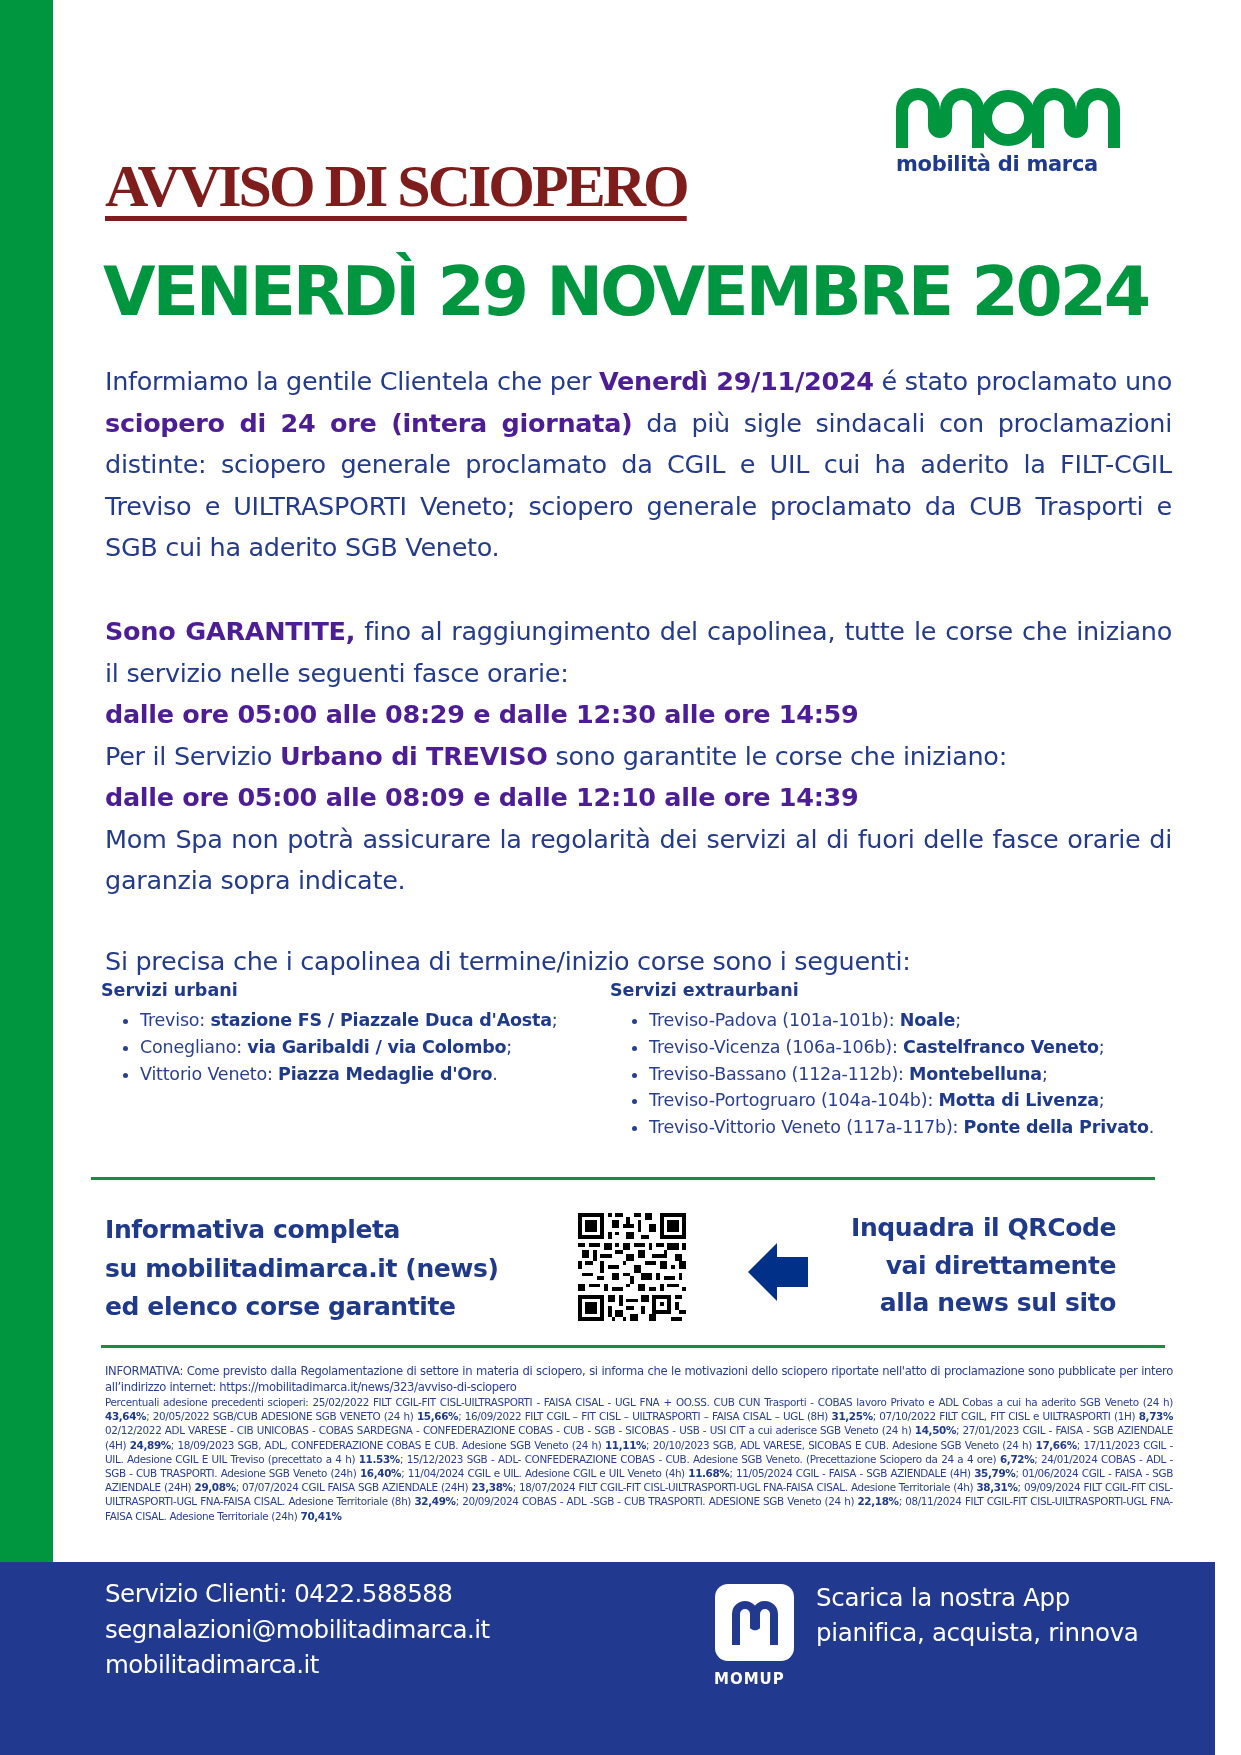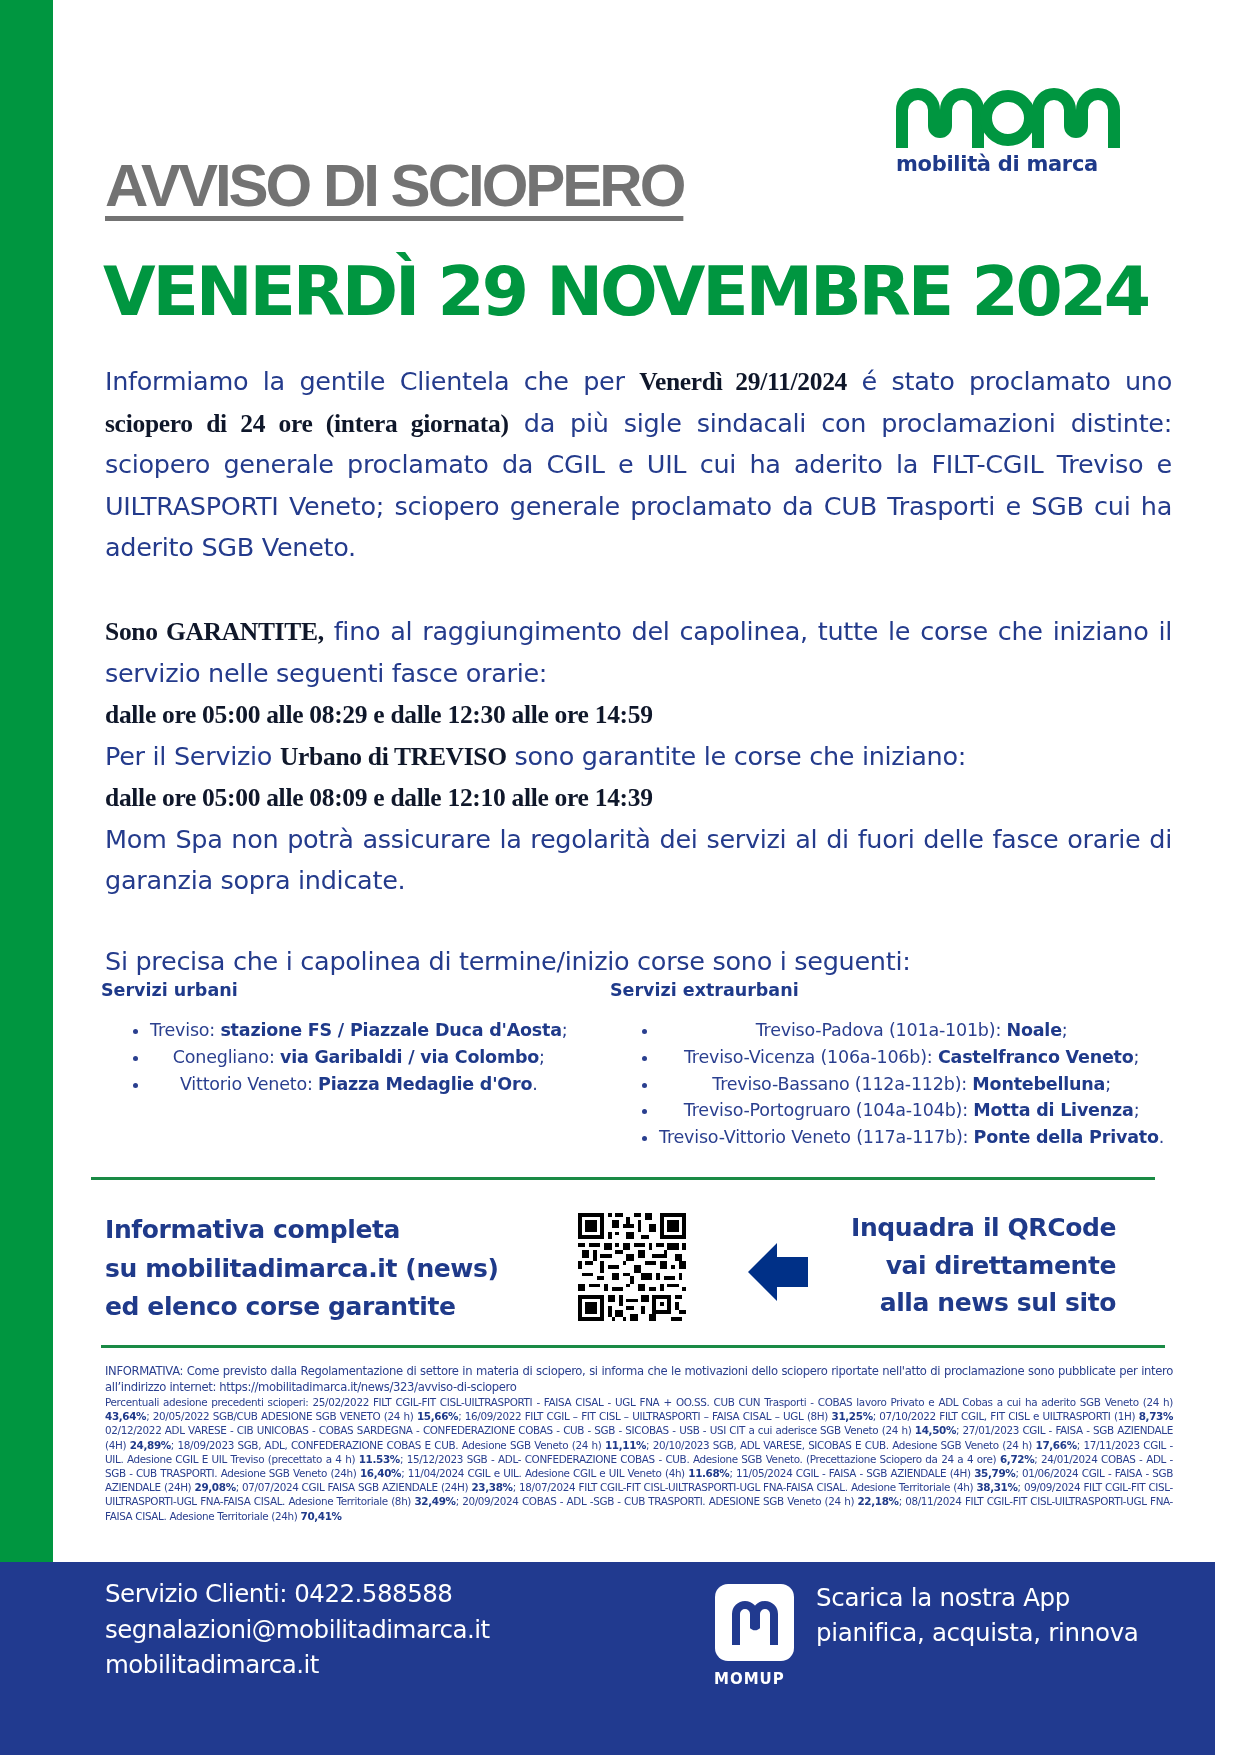--- a/index.html
+++ b/index.html
@@ -7,44 +7,44 @@
     width: 1241px; height: 1755px; position: relative; overflow: hidden;
     background: #ffffff; color: #1f3a8a;
     font-family: "DejaVu Sans", "Liberation Sans", sans-serif;
   }
   .green-bar { position: absolute; left: 0; top: 0; width: 53px; height: 1562px; background: #009640; }
   .logo { position: absolute; left: 896px; top: 88px; width: 226px; text-align: left; }
   .logo-mom { display: block; width: 224px; height: 60px; }
   .logo-sub { font-family: "DejaVu Sans", sans-serif; font-weight: bold; color: #1f3a8a; font-size: 21px; margin-top: 4px; letter-spacing: -0.3px; }
   .title1 {
     position: absolute; left: 105px; top: 156px;
-    font-family: Liberation Sans, sans-serif; font-weight: bold; font-size: 60px;
-    color: #737373; letter-spacing: -3px; line-height: 1;
+    font-family: Liberation Serif, serif; font-weight: bold; font-size: 60px;
+    color: #7f1d1d; letter-spacing: -3px; line-height: 1;
     text-decoration: underline; text-decoration-thickness: 5px; text-underline-offset: 10px;
   }
   .title2 {
     position: absolute; left: 103px; top: 258px;
     font-family: "DejaVu Sans", sans-serif; font-weight: bold; font-size: 68px;
     color: #009640; letter-spacing: -3.2px; line-height: 1;
   }
   .body-text {
     position: absolute; left: 105px; width: 1067px;
     font-family: "DejaVu Sans", sans-serif; font-size: 25.5px; color: #243b8c;
     line-height: 41.5px; text-align: justify; letter-spacing: -0.3px;
   }
-  .body-text b { color: #0f172a; font-family: Liberation Serif, serif; }
+  .body-text b { color: #4c1d95; }
   .p1 { top: 361px; }
   .p2 { top: 611px; }
   .p3 { top: 941px; }
   .line { display: block; }
   .col-title { font-weight: bold; font-size: 17.5px; color: #1f3a8a; margin-bottom: 2px; }
   .terminals { position: absolute; top: 980px; font-family: "DejaVu Sans", sans-serif; color: #2a3f8f; }
   .terminals.urban { left: 101px; }
   .terminals.extra { left: 610px; }
-  .terminals ul { margin: 17px; padding-left: 32px; list-style: disc; text-align: center; }
+  .terminals ul { margin: 7px; padding-left: 32px; list-style: disc; }
   .terminals li { font-size: 17.5px; line-height: 26.8px; letter-spacing: -0.2px; }
   .terminals li b { color: #1f3a8a; }
   .hr-top { position: absolute; left: 91px; top: 1177px; width: 1064px; height: 3px; background: #1a8a45; }
   .hr-bot { position: absolute; left: 101px; top: 1345px; width: 1064px; height: 3px; background: #1a8a45; }
   .info-left { position: absolute; left: 105px; top: 1211px; font-family: "DejaVu Sans", sans-serif; font-weight: bold; font-size: 25px; line-height: 38.5px; color: #1f3a8a; letter-spacing: -0.4px; }
   .qr { position: absolute; left: 578px; top: 1213px; width: 108px; height: 108px; }
   .arrow { position: absolute; left: 748px; top: 1243px; width: 60px; height: 58px; }
   .info-right { position: absolute; right: 125px; top: 1209px; text-align: right; font-family: "DejaVu Sans", sans-serif; font-weight: bold; font-size: 25px; line-height: 37.5px; color: #1f3a8a; letter-spacing: -0.4px; }
   .fine-print { position: absolute; left: 105px; top: 1364px; width: 1068px; font-family: "DejaVu Sans", sans-serif; color: #2a3f8f; text-align: justify; letter-spacing: -0.35px; }
   .fp-head { font-size: 11.6px; line-height: 15.5px; }

